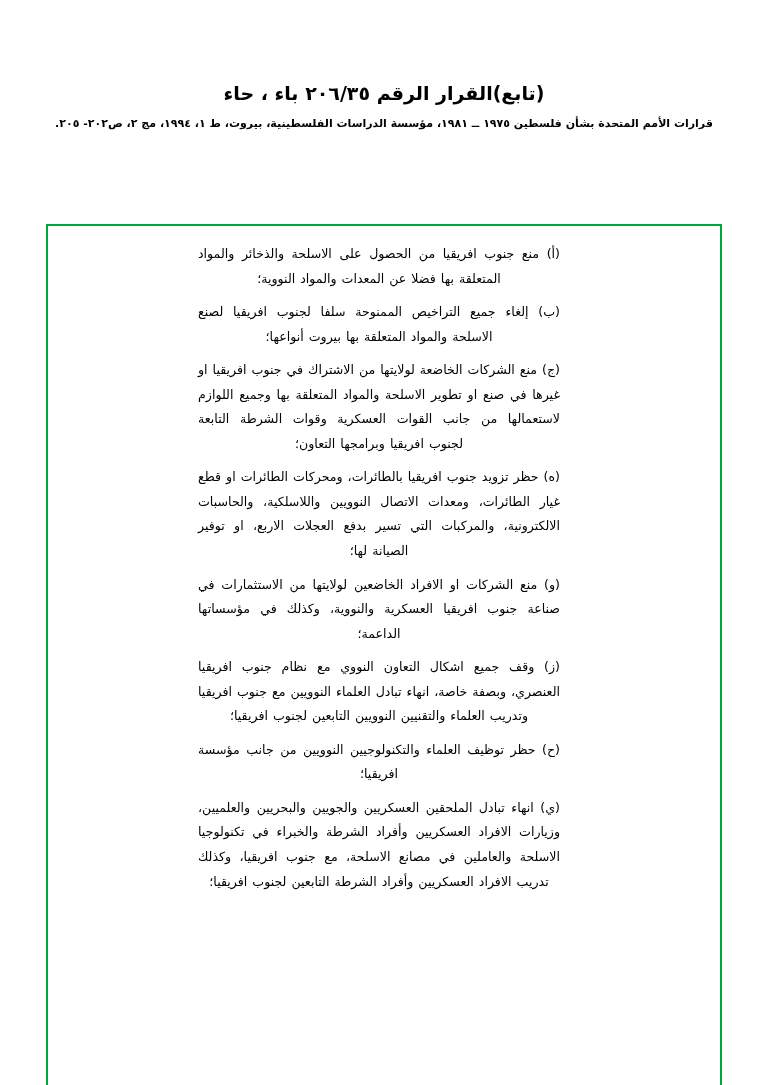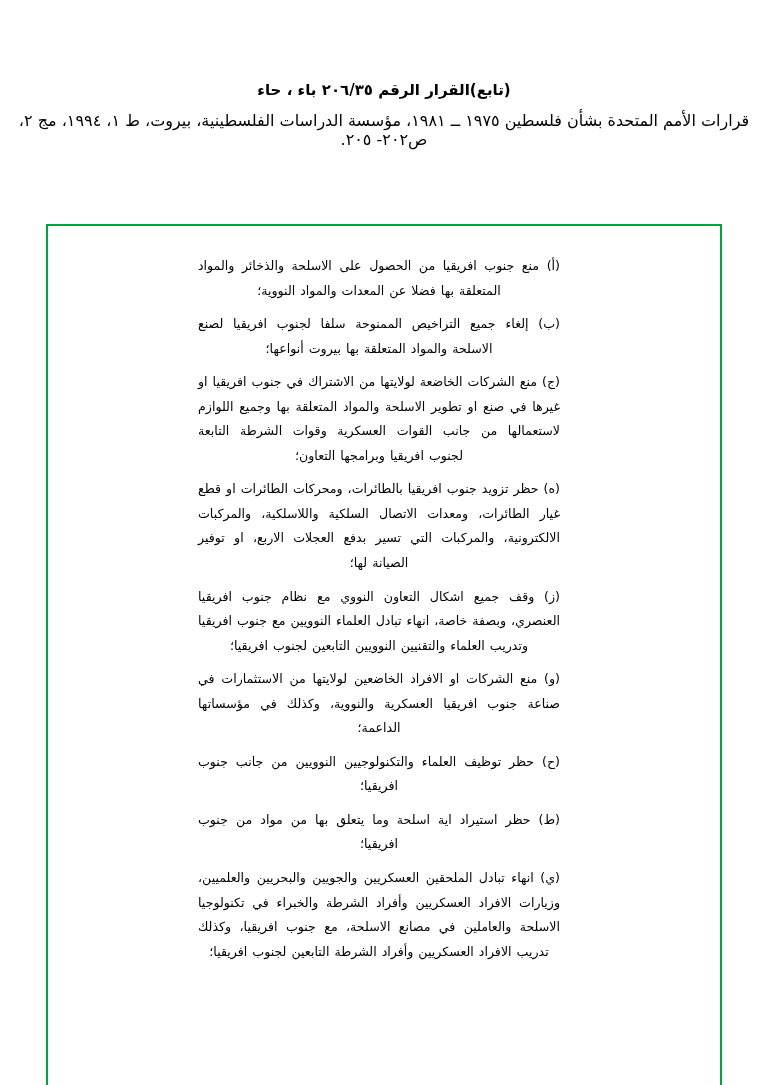--- a/index.html
+++ b/index.html
@@ -19,46 +19,46 @@
     width: 768px;
     height: 1085px;
     position: relative;
     box-sizing: border-box;
   }
   .header {
     text-align: center;
     margin-top: 80px;
   }
   .header-title {
-    font-size: 15px;
+    font-size: 19px;
     font-weight: bold;
     letter-spacing: 0px;
     line-height: 1.4;
     direction: rtl;
     margin-top: 47px;
   }
   .header-sub {
-    font-size: 16px;
-    font-weight: normal;
+    font-size: 11px;
+    font-weight: bold;
     margin-top: 10px;
     direction: rtl;
   }
   .frame {
     position: absolute;
     top: 144px;
     right: 46px;
     left: 46px;
     bottom: 72px;
     border: 2.5px solid #00a63c;
     box-sizing: border-box;
     background: #ffffff;
   }
   .content {
     position: absolute;
-    top: 28px;
+    top: 16px;
     right: 160px;
     left: 150px;
     direction: rtl;
   }
   .para {
     font-size: 12.6px;
     line-height: 1.95;
     text-align: justify;
     text-align-last: center;
     margin: 0 0 9px 0;
@@ -77,22 +77,21 @@
   <div class="header">
     <div class="header-title">(تابع)القرار الرقم ٢٠٦/٣٥ باء ، حاء</div>
     <div class="header-sub">قرارات الأمم المتحدة بشأن فلسطين ١٩٧٥ ــ ١٩٨١، مؤسسة الدراسات الفلسطينية، بيروت، ط ١، ١٩٩٤، مج ٢، ص٢٠٢- ٢٠٥.</div>
   </div>
 
   <div class="frame">
     <div class="content">
       <p class="para">(أ) منع جنوب افريقيا من الحصول على الاسلحة والذخائر والمواد المتعلقة بها فضلا عن المعدات والمواد النووية؛</p>
       <p class="para">(ب) إلغاء جميع التراخيص الممنوحة سلفا لجنوب افريقيا لصنع الاسلحة والمواد المتعلقة بها بيروت أنواعها؛</p>
       <p class="para">(ج) منع الشركات الخاضعة لولايتها من الاشتراك في جنوب افريقيا او غيرها في صنع او تطوير الاسلحة والمواد المتعلقة بها وجميع اللوازم لاستعمالها من جانب القوات العسكرية وقوات الشرطة التابعة لجنوب افريقيا وبرامجها التعاون؛</p>
-      <p class="para">(ه) حظر تزويد جنوب افريقيا بالطائرات، ومحركات الطائرات او قطع غيار الطائرات، ومعدات الاتصال السلكية واللاسلكية، والمركبات الالكترونية، والمركبات التي تسير بدفع العجلات الاربع، او توفير الصيانة لها؛</p>
+      <p class="para">(ه) حظر تزويد جنوب افريقيا بالطائرات، ومحركات الطائرات او قطع غيار الطائرات، ومعدات الاتصال النوويين واللاسلكية، والحاسبات الالكترونية، والمركبات التي تسير بدفع العجلات الاربع، او توفير الصيانة لها؛</p>
+      <p class="para">(و) منع الشركات او الافراد الخاضعين لولايتها من الاستثمارات في صناعة جنوب افريقيا العسكرية والنووية، وكذلك في مؤسساتها الداعمة؛</p>
       <p class="para">(ز) وقف جميع اشكال التعاون النووي مع نظام جنوب افريقيا العنصري، وبصفة خاصة، انهاء تبادل العلماء النوويين مع جنوب افريقيا وتدريب العلماء والتقنيين النوويين التابعين لجنوب افريقيا؛</p>
-      <p class="para">(و) منع الشركات او الافراد الخاضعين لولايتها من الاستثمارات في صناعة جنوب افريقيا العسكرية والنووية، وكذلك في مؤسساتها الداعمة؛</p>
-      <p class="para">(ح) حظر توظيف العلماء والتكنولوجيين النوويين من جانب جنوب افريقيا؛</p>
-      <p class="para">(ط) حظر استيراد اية اسلحة وما يتعلق بها من مواد من جنوب افريقيا؛</p>
+      <p class="para">(ح) حظر توظيف العلماء والتكنولوجيين النوويين من جانب مؤسسة افريقيا؛</p>
       <p class="para">(ي) انهاء تبادل الملحقين العسكريين والجويين والبحريين والعلميين، وزيارات الافراد العسكريين وأفراد الشرطة والخبراء في تكنولوجيا الاسلحة والعاملين في مصانع الاسلحة، مع جنوب افريقيا، وكذلك تدريب الافراد العسكريين وأفراد الشرطة التابعين لجنوب افريقيا؛</p>
     </div>
   </div>
 
 </div>
 
 </body></html>

